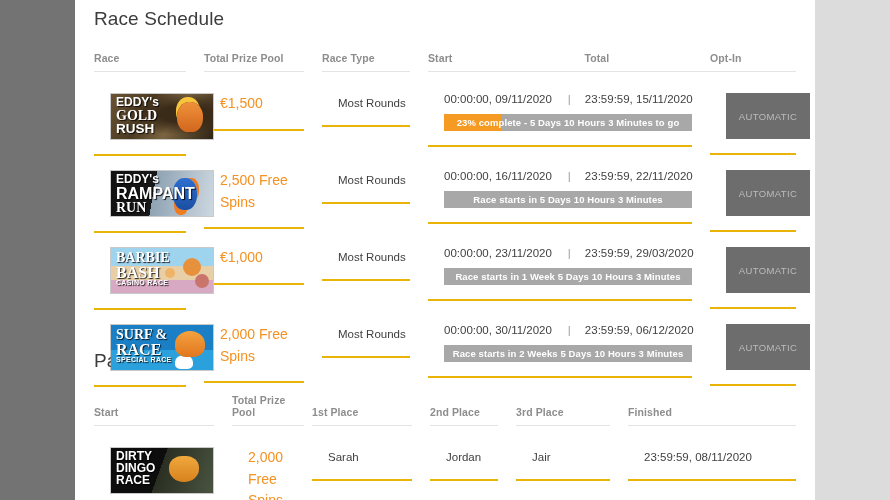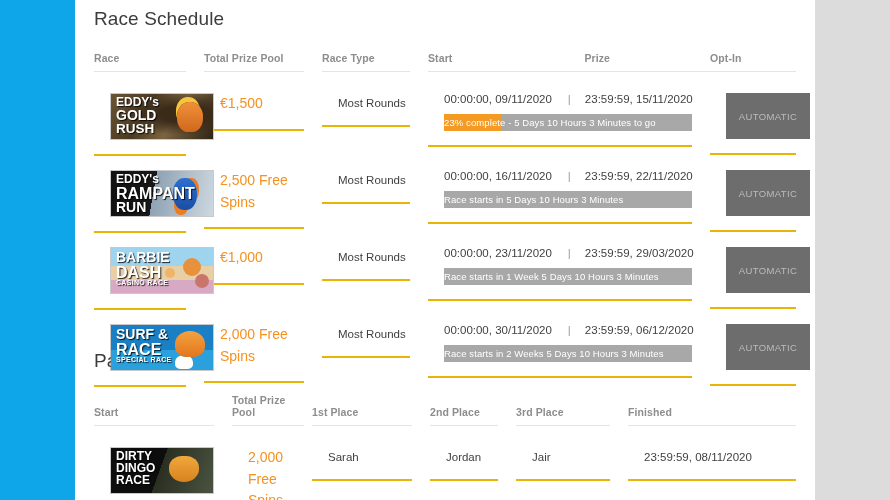--- a/index.html
+++ b/index.html
@@ -7,21 +7,21 @@
   html, body {
     margin: 0; padding: 0;
     width: 890px; height: 500px;
     overflow: hidden;
     background: #dcdcdc;
     font-family: "Liberation Sans", sans-serif;
   }
   #page {
     position: relative;
     width: 706px; height: 500px;
-    background: #0ea5e9;
+    background: #737373;
   }
   .content-card {
     position: absolute;
     left: 75px; top: 0;
     width: 740px; height: 500px;
     background: #ffffff;
     overflow: hidden;
   }
   .section-title {
     font-size: 19px;
@@ -80,21 +80,21 @@
     position: absolute;
     left: 5px; top: 3px;
     color: #ffffff;
     font-weight: bold;
     font-family: "Liberation Sans", sans-serif;
     line-height: 0.98;
     text-shadow: 1px 1px 1px rgba(0,0,0,.85);
     z-index: 3;
   }
   .tlabel .l1 { display:block; font-size: 12px; }
-  .tlabel .l2 { display:block; font-size: 14px; }
+  .tlabel .l2 { display:block; font-size: 14px; font-family: Liberation Serif, serif; }
   .tlabel .l3 { display:block; font-size: 13.5px; }
   .tlabel .sub { display:block; font-size: 7px; letter-spacing: .3px; }
 
   
   .art { position:absolute; inset:0; z-index:1; }
   .art-gold {
     background:
       radial-gradient(ellipse at 72% 45%, #3a2a18 0 24%, rgba(58,42,24,0) 60%),
       linear-gradient(120deg,#6a5434 0%, #4b3a22 35%, #7b6440 60%, #2f2415 100%);
   }
@@ -154,24 +154,24 @@
     overflow: hidden;
   }
   .progress .fill {
     position: absolute; left: 0; top: 0; bottom: 0;
     background: #f59a22;
   }
   .progress .ptext {
     position: relative;
     z-index: 2;
     display: block;
-    text-align: left;
+    text-align: center;
     line-height: 17px;
     font-size: 9.5px;
-    font-weight: normal;
+    font-weight: bold;
     color: #ffffff;
     letter-spacing: .1px;
   }
 
   .optin-btn {
     width: 84px; height: 46px;
     background: #6d6d6d;
     border: none;
     color: #bcbcbc;
     font-size: 9.5px;
@@ -203,21 +203,21 @@
           <th>
               <span class="hcell">Race</span>
             </th>
           <th>
               <span class="hcell">Total Prize Pool</span>
             </th>
           <th>
               <span class="hcell">Race Type</span>
             </th>
           <th colspan="2">
-              <span class="hcell" style="margin-right:0"><span>Start</span><span style="display:inline-block;width:132px"></span><span>Prize</span></span>
+              <span class="hcell" style="margin-right:0"><span>Start</span><span style="display:inline-block;width:132px"></span><span>Total</span></span>
             </th>
           <th>
               <span class="hcell" style="margin-right:0">Opt-In</span>
             </th>
         </tr>
       </thead>
       <tbody>
 
         <tr>
           <td>
@@ -297,21 +297,21 @@
             </td>
         </tr>
 
         <tr>
           <td>
               <div class="cell">
             <span class="thumb">
               <span class="art art-barbie"></span>
               <span class="tlabel">
                 <span class="l2">BARBIE</span>
-                <span class="l2" style="font-size:16px">DASH</span>
+                <span class="l2" style="font-size:16px">BASH</span>
                 <span class="sub">CASINO RACE</span>
               </span>
             </span>
           </div>
             </td>
           <td>
               <div class="cell"><span class="txt-orange">€1,000</span></div>
             </td>
           <td>
               <div class="cell"><span class="txt-dark">Most Rounds</span></div>

